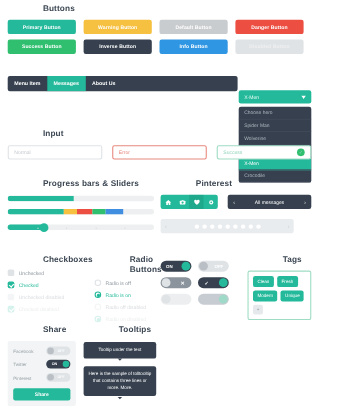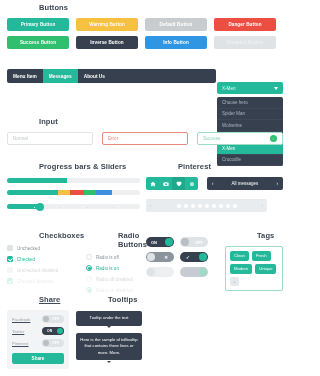--- a/index.html
+++ b/index.html
@@ -170,21 +170,21 @@
     margin-top:6px;border:0.8px solid #9fdcc4;border-radius:2px;padding:4px;
     display:flex;flex-wrap:wrap;gap:3px;box-sizing:border-box;width:58px;
   }
   .tag{
     background:#23b99a;color:#ffffff;font-size:4.2px;border-radius:2px;
     padding:2.4px 4px;cursor:pointer;white-space:nowrap;
   }
   .tag.add{background:#e6e9eb;color:#9aa2a8;padding:2.4px 3.4px;}
 
   
-  #share{position:absolute;left:7px;top:295px;width:62px;text-decoration:underline;}
+  #share{position:absolute;left:7px;top:295px;width:62px;}
   .sharebox{
     margin-top:6px;background:#f2f4f5;border-radius:2px;padding:5px;box-sizing:border-box;width:62px;
   }
   .sharerow{display:flex;align-items:center;justify-content:space-between;margin-bottom:4px;}
   .sharerow .nm{font-size:4.2px;color:#9aa2a8;}
   .sharebtn{
     margin-top:2px;height:11px;background:#23b99a;border-radius:2px;border:0;
     width:100%;color:#ffffff;font-size:4.6px;font-weight:bold;cursor:pointer;
     font-family:"Liberation Sans", sans-serif;
   }

